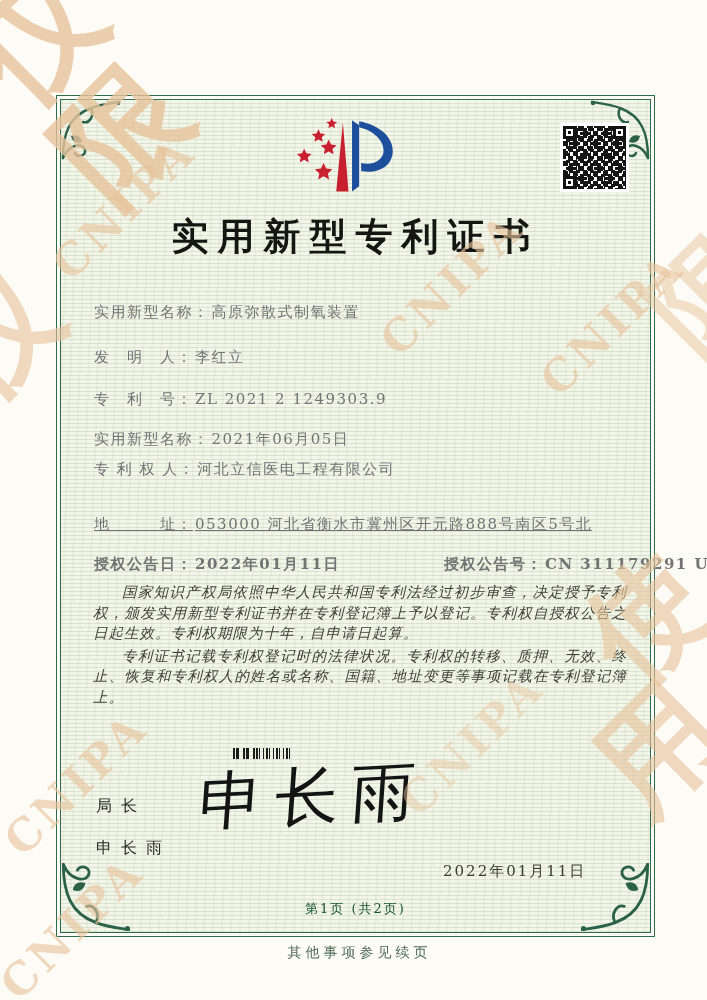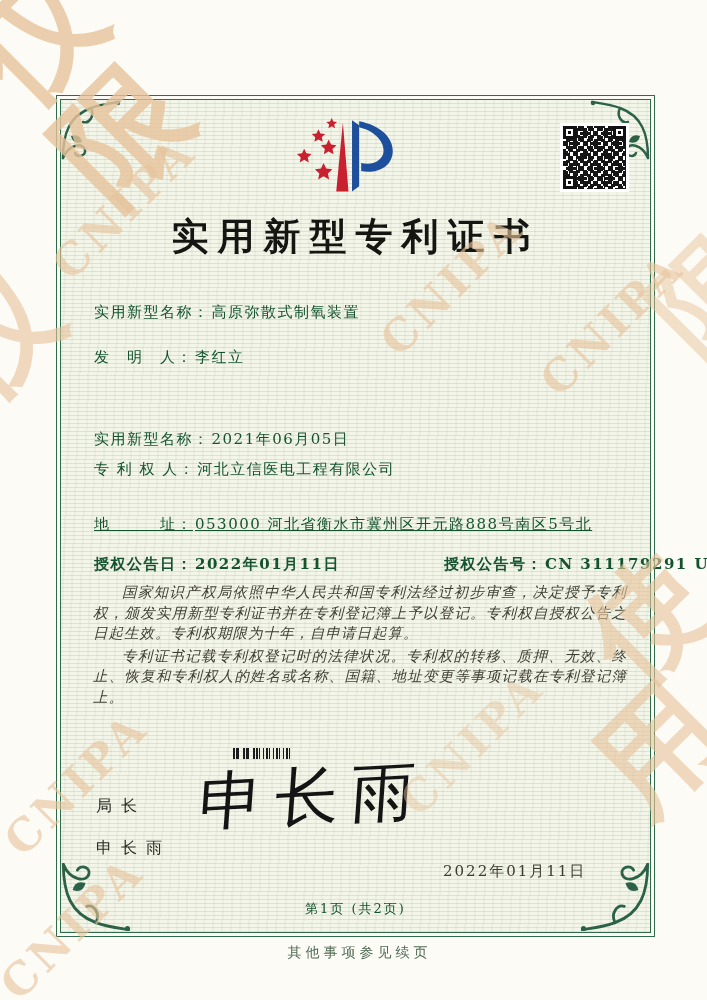--- a/index.html
+++ b/index.html
@@ -72,21 +72,21 @@
   }
   .finder{position:absolute;width:13px;height:13px;border:3px solid #111;background:#fff;box-sizing:border-box;}
   .finder::after{content:"";position:absolute;inset:2px;background:#111;}
   .f-tl{left:0;top:0;} .f-tr{right:0;top:0;} .f-bl{left:0;bottom:0;}
 
   .title{
     position:absolute;left:0;top:116px;width:100%;text-align:center;
     font-size:37px;font-weight:700;color:#151512;letter-spacing:9px;
   }
 
-  .row{position:absolute;left:37px;font-size:15px;letter-spacing:1.5px;color:#14532d;white-space:nowrap;}
+  .row{position:absolute;left:37px;font-size:15px;letter-spacing:1.5px;color:#737373;white-space:nowrap;}
   .row .lbl{margin-right:2px;}
   .r0{top:207px;} .r1{top:252px;text-align:right;} .r2{top:294px;} .r3{top:334px;}
   .r4{top:364px;} .r5{top:419px;text-decoration:underline;} .r6{top:459px;font-weight:bold;}
   .grant-no{position:absolute;left:350px;top:0;}
 
   .paras{
     position:absolute;left:36px;top:486px;width:534px;
     font-size:14.5px;line-height:20.5px;color:#3f3e33;letter-spacing:1px;
     text-align:justify;
   }
@@ -200,20 +200,23 @@
       </div>
 
       <div class="title">实用新型专利证书</div>
 
       <div class="row r0">
         <span class="lbl">实用新型名称：</span><span class="val">高原弥散式制氧装置</span>
       </div>
       <div class="row r1">
         <span class="lbl">发　明　人：</span><span class="val">李红立</span>
       </div>
+      <div class="row r2">
+        <span class="lbl">专　利　号：</span><span class="val">ZL 2021 2 1249303.9</span>
+      </div>
       <div class="row r3">
         <span class="lbl">实用新型名称：</span><span class="val">2021年06月05日</span>
       </div>
       <div class="row r4">
         <span class="lbl">专 利 权 人：</span><span class="val">河北立信医电工程有限公司</span>
       </div>
       <div class="row r5">
         <span class="lbl">地　　　址：</span><span class="val">053000 河北省衡水市冀州区开元路888号南区5号北</span>
       </div>
       <div class="row r6">

